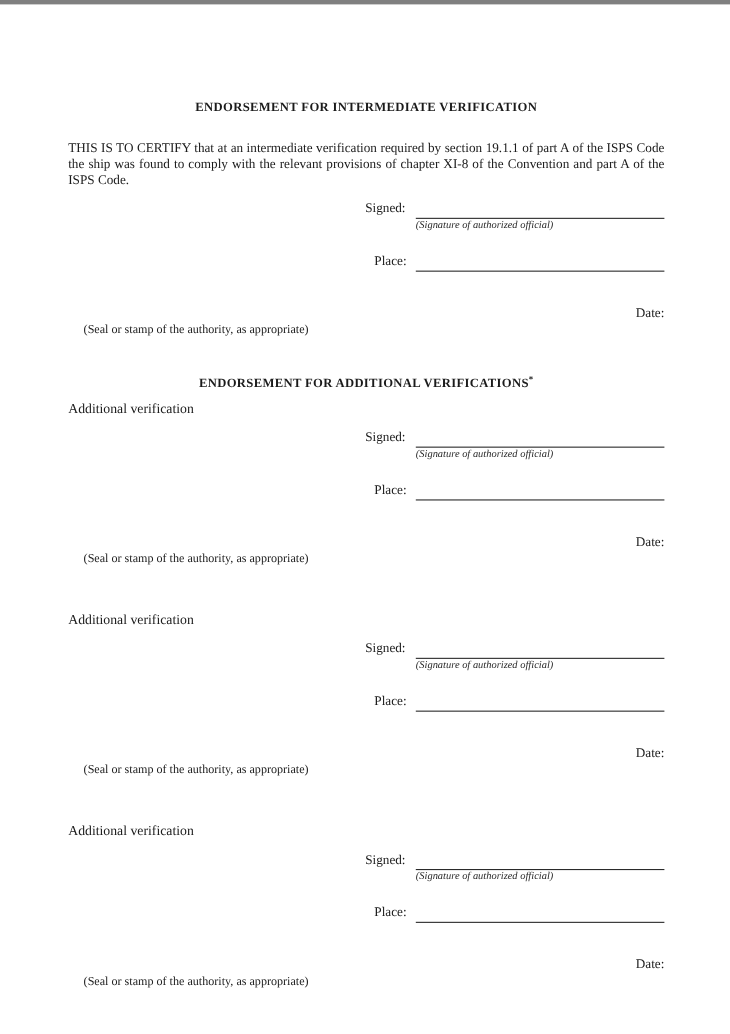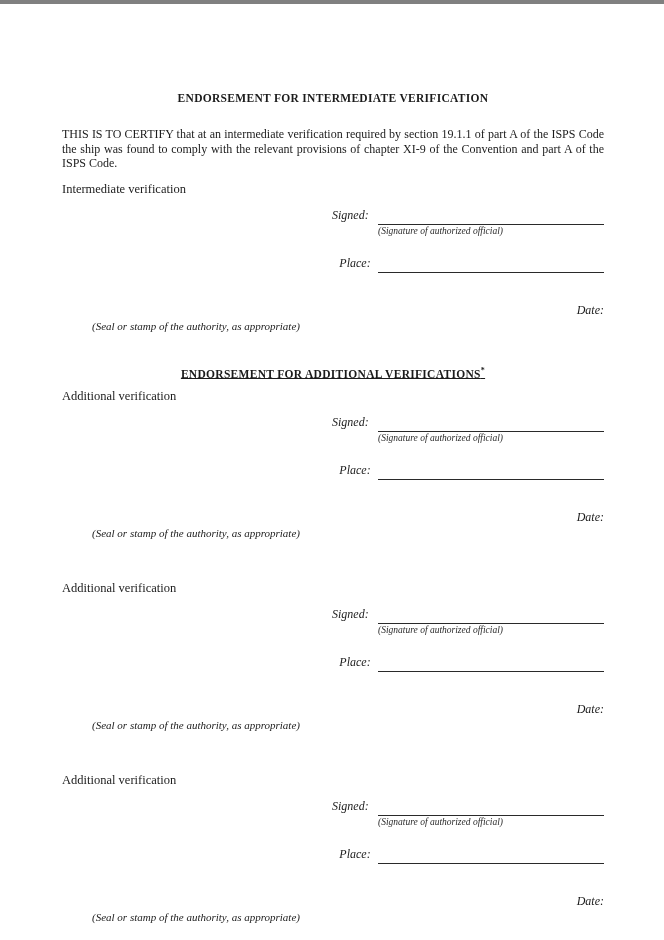--- a/index.html
+++ b/index.html
@@ -33,21 +33,20 @@
   .block-heading {
     font-size: 12.5px;
     margin: 0 0 11px 0;
   }
   .sig-block { position: relative; }
   .sig-block + .sig-block { margin-top: 26px; }
   .sig-row {
     display: flex;
     align-items: flex-end;
     padding-left: 270px;
-    font-style: italic;
   }
   .sig-label { flex: 0 0 46px; font-size: 12px; }
   .sig-line {
     flex: 1;
     border-bottom: 1px solid #2a2a2a;
     margin-bottom: -2px;
     height: 12px;
   }
   .sig-caption {
     margin-left: 316px;
@@ -55,27 +54,26 @@
     text-align: left;
     font-style: italic;
     font-size: 9.5px;
     margin-top: 3px;
     color: #2a2a2a;
   }
   .row-place { margin-top: 20px; text-align: center; }
   .row-date  { margin-top: 32px; flex-direction: column; }
   .seal-note {
     position: absolute;
-    left: 30px;
+    left: 14px;
     bottom: 16px;
-    font-style: italic;
     font-size: 11px;
     color: #222222;
   }
-  .section2-title { margin-top: 18px; margin-bottom: 10px; text-decoration: underline; }
+  .section2-title { margin-top: 18px; margin-bottom: 10px; }
   .footnote-rule {
     width: 190px;
     border-top: 1px solid #1b1b1b;
     margin: 46px 0 3px 0;
   }
   .footnote {
     font-size: 9.5px;
     line-height: 13px;
     text-align: justify;
   }
@@ -86,24 +84,23 @@
     letter-spacing: 0.3px;
   }
 </style>
 </head>
 <body>
 
 <div class="page">
 
   <h1 class="doc-title">ENDORSEMENT FOR INTERMEDIATE VERIFICATION</h1>
 
-  <p class="certify">THIS IS TO CERTIFY that at an intermediate verification required by section 19.1.1 of part A of the ISPS Code the ship was found to comply with the relevant provisions of chapter XI-9 of the Convention and part A of the ISPS Code.</p>
+  <p class="certify">THIS IS TO CERTIFY that at an intermediate verification required by section 19.1.1 of part A of the ISPS Code the ship was found to comply with the relevant provisions of chapter XI-8 of the Convention and part A of the ISPS Code.</p>
 
   <section class="sig-block">
-    <div class="block-heading">Intermediate verification</div>
     <div class="sig-row">
       <span class="sig-label">Signed:</span>
       <span class="sig-line"></span>
     </div>
     <div class="sig-caption">(Signature of authorized official)</div>
     <div class="sig-row row-place">
       <span class="sig-label">Place:</span>
       <span class="sig-line"></span>
     </div>
     <div class="seal-note">(Seal or stamp of the authority, as appropriate)</div>

